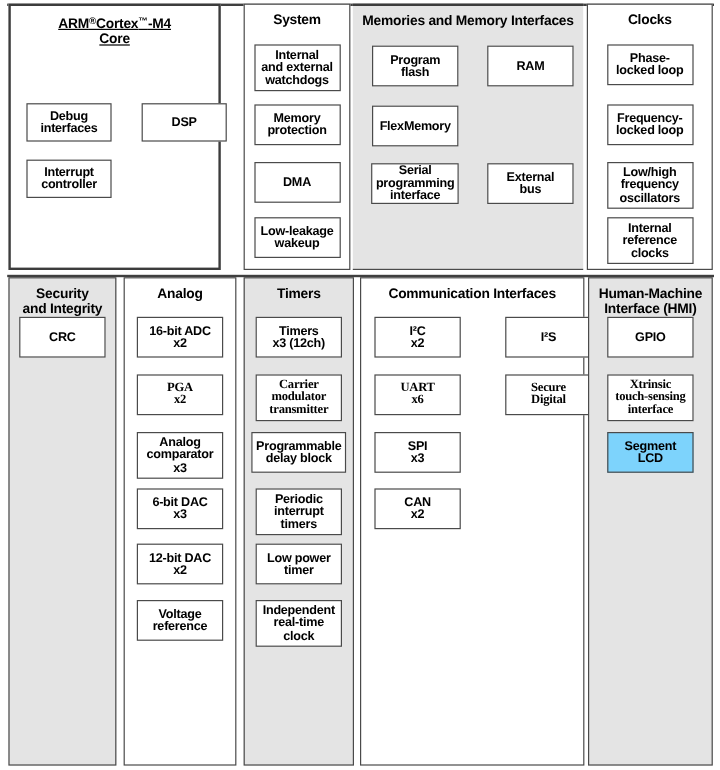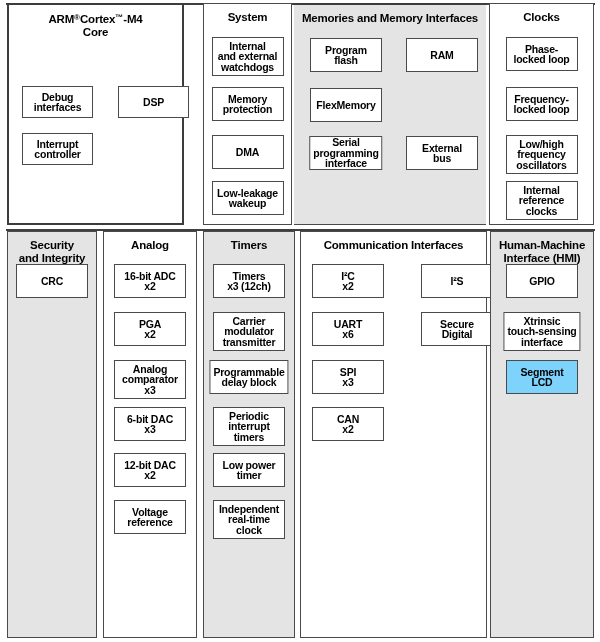--- a/index.html
+++ b/index.html
@@ -4,40 +4,40 @@
 <style>
   html,body{margin:0;padding:0;background:#fff;}
   *{box-sizing:border-box;}
   .canvas{position:relative;width:600px;height:642px;background:#ffffff;
     font-family:"Liberation Sans","DejaVu Sans",sans-serif;font-weight:700;color:#000;overflow:hidden;}
   .rule{position:absolute;left:6px;width:589px;height:2px;background:#3f3f3f;}
   #rule-top{top:3px;}
   #rule-sep{top:229px;}
   .sec{position:absolute;background:#fff;border:1px solid #4a4a4a;}
   .sec.gray{background:#e4e4e4;}
-  #sec-core{left:7px;top:3px;width:177px;height:222px;border-width:2px;border-color:#3c3c3c;}
+  #sec-core{left:7px;top:3px;width:177px;height:222px;border-width:2px;border-color:#3c3c3c;text-decoration:underline;}
   #sec-system{left:203px;top:3px;width:89px;height:222px;}
   #sec-memories{left:294px;top:3px;width:192px;height:222px;border-left:0;border-right:0;border-top-width:2px;border-top-color:#3c3c3c;}
   #sec-clocks{left:489px;top:3px;width:105px;height:222px;}
   #sec-security{left:7px;top:231px;width:90px;height:407px;}
   #sec-analog{left:103px;top:231px;width:94px;height:407px;}
   #sec-timers{left:203px;top:231px;width:92px;height:407px;}
   #sec-comm{left:300px;top:231px;width:187px;height:407px;}
   #sec-hmi{left:490px;top:231px;width:104px;height:407px;}
   .sec-title{position:relative;text-align:center;font-size:11.5px;line-height:12.5px;
     padding-top:7px;letter-spacing:-0.2px;white-space:nowrap;}
   .box{position:absolute;background:#fff;border:1px solid #4a4a4a;display:flex;align-items:center;
     justify-content:center;text-align:center;font-size:10.5px;line-height:10.5px;
     letter-spacing:-0.2px;padding:2px 3px;height:34px;}
   .h3{height:39px;}
   .cc{left:50%;transform:translateX(-50%);min-width:72px;width:max-content;white-space:nowrap;}
   .mA{left:52px;}.mB{left:148px;}
   .cA{left:47px;}.cB{left:143px;margin-left:13px;}
   .tr0{top:33px;}.tr1{top:83px;}.tr2{top:131px;}.tr3{top:177px;}
-  .br0{top:32px;}.br1{top:80px;}.br2{top:128px;}.br3{top:175px;text-align:center;}.br4{top:221px;}.br5{top:268px;}
+  .br0{top:32px;}.br1{top:80px;font-family:Liberation Serif, serif;}.br2{top:128px;}.br3{top:175px;text-align:center;}.br4{top:221px;}.br5{top:268px;}
   .core-debug{left:13px;top:81px;width:71px;height:32px;}
   .core-dsp{left:109px;top:81px;width:71px;height:32px;}
   .core-interrupt{left:13px;top:128px;width:71px;height:32px;}
   .fill-gray{background:#7dd3fc;}
   sup{font-size:8px;vertical-align:3px;letter-spacing:0;}
 </style>
 </head>
 <body>
 
 <div class="canvas">

